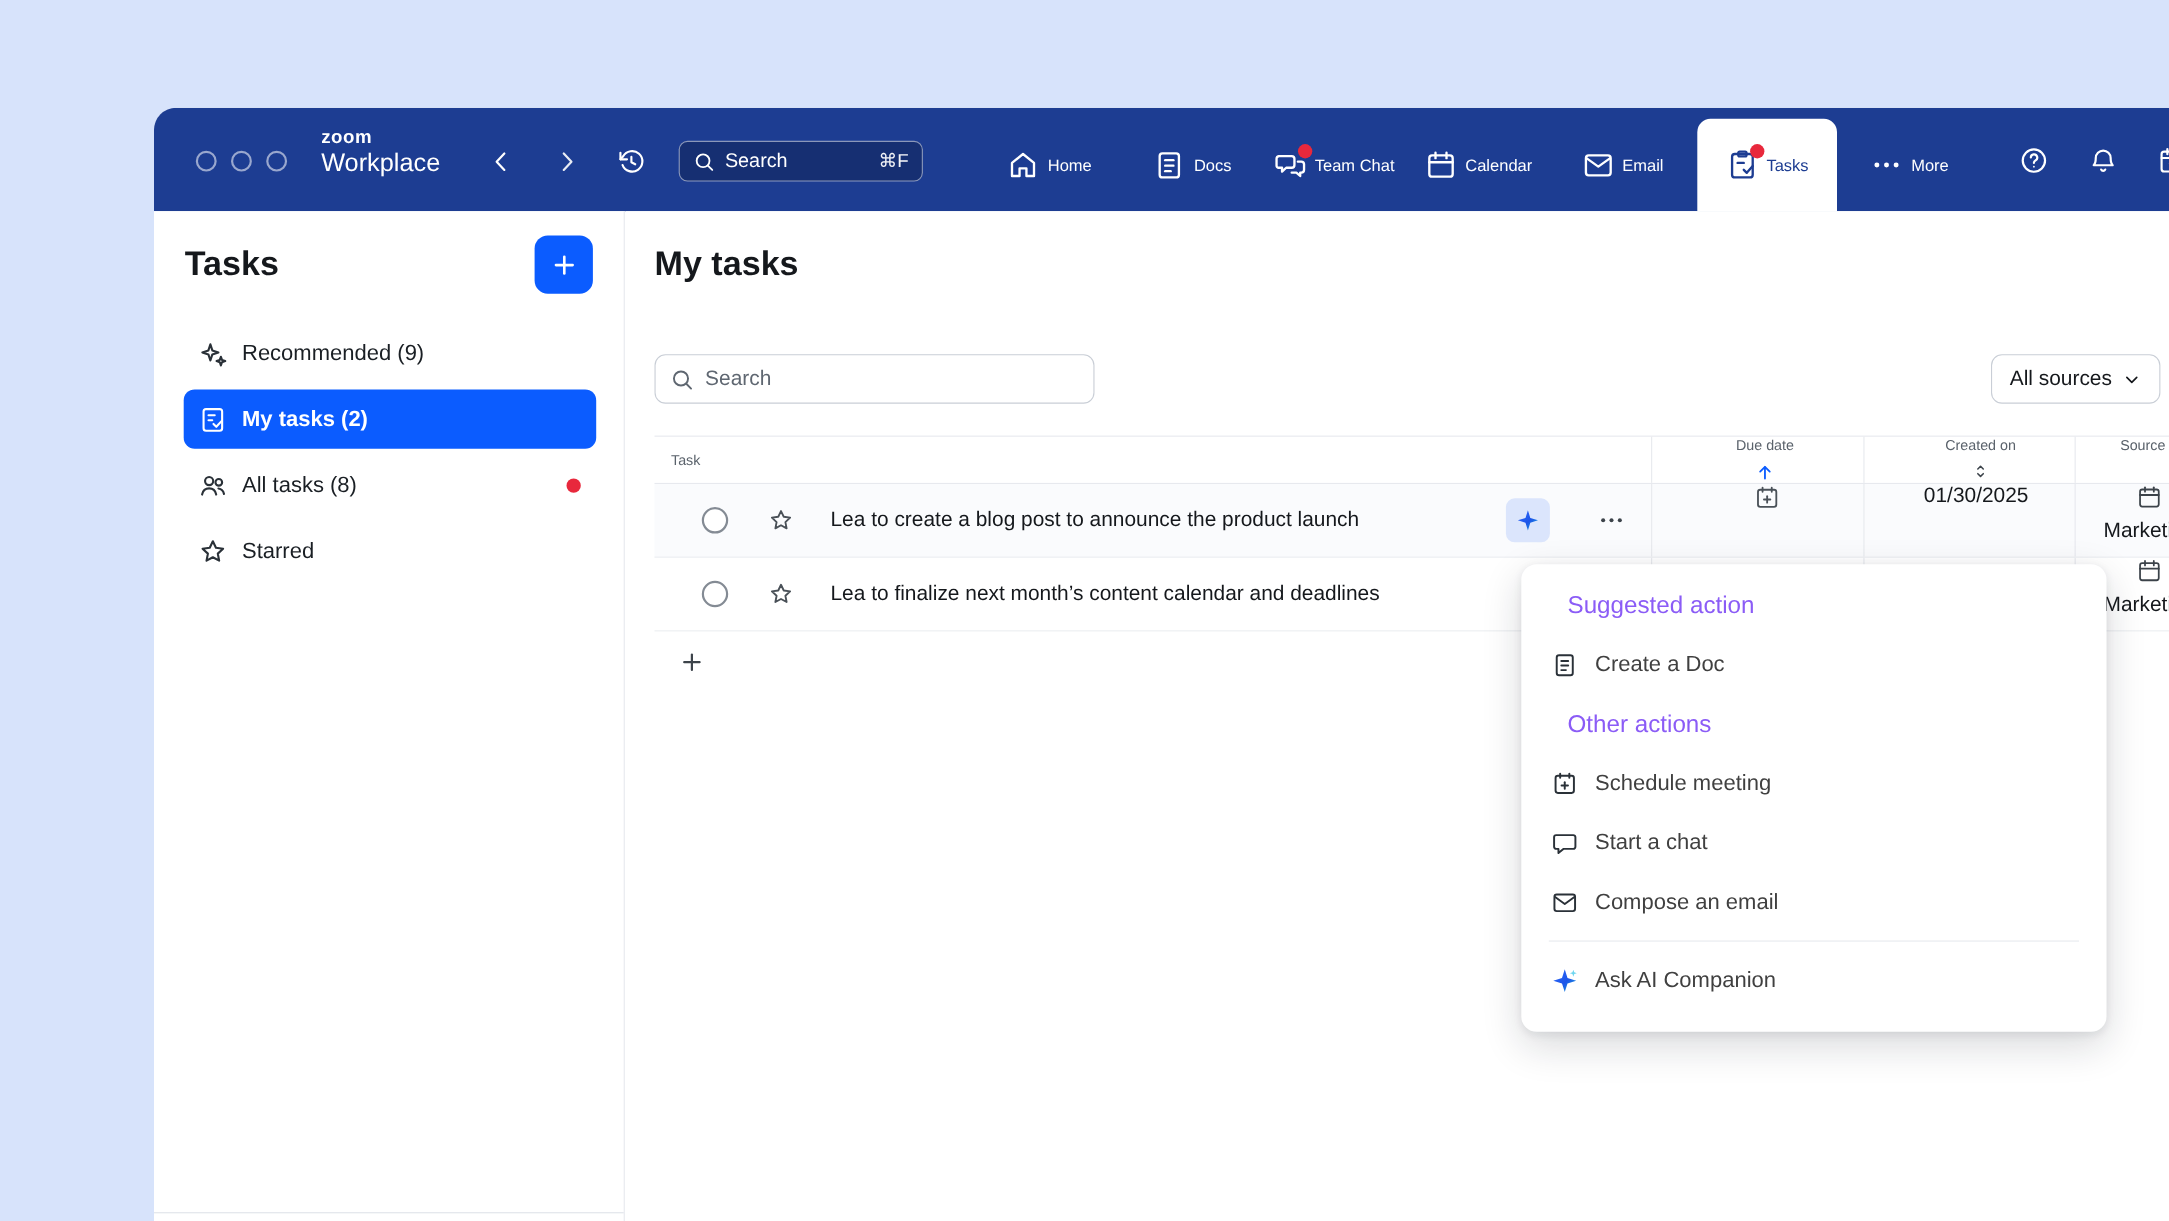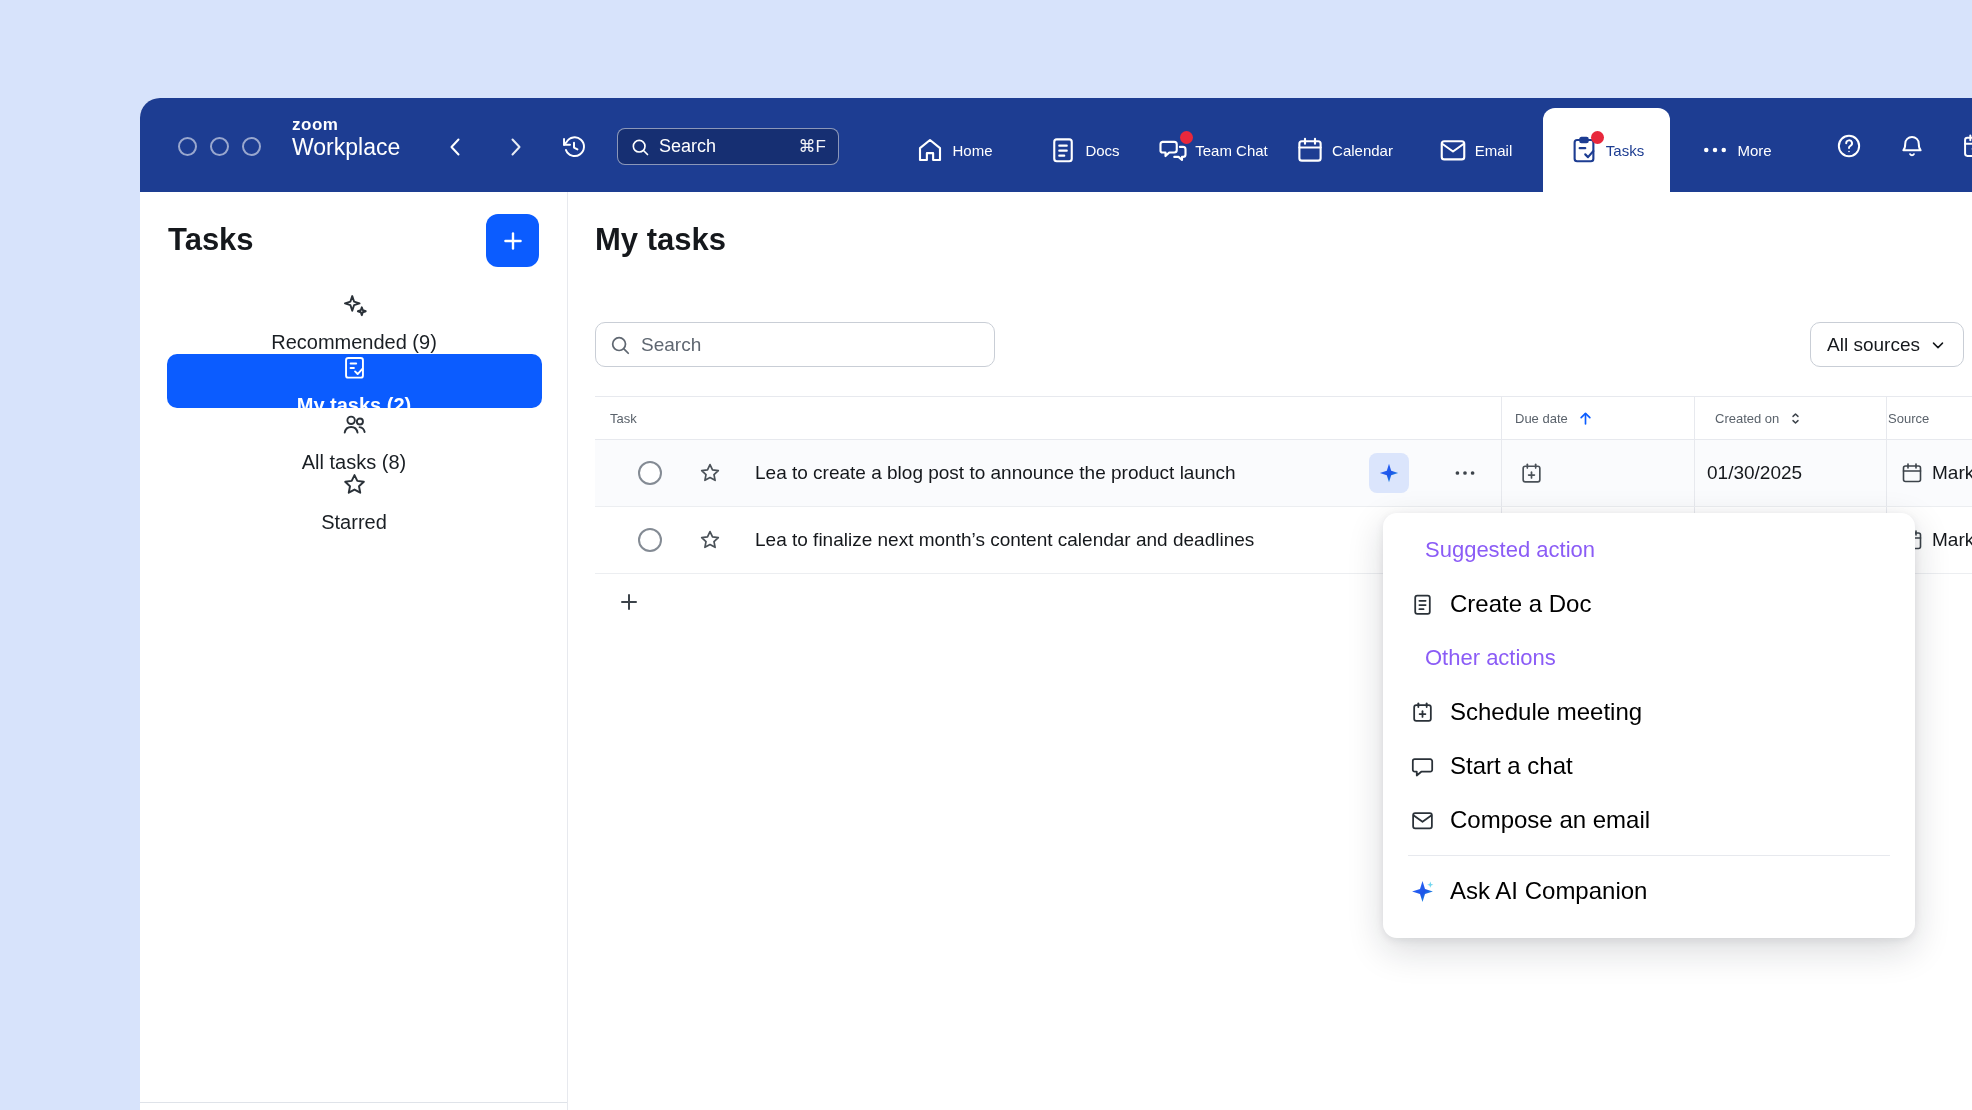--- a/index.html
+++ b/index.html
@@ -99,21 +99,20 @@
     background: #0b5cff; color: #ffffff;
     display: flex; align-items: center; justify-content: center;
     cursor: pointer;
   }
   .side-items { position: absolute; left: 27px; top: 99px; width: 375px; }
   .side-item {
     height: 60px; display: flex; align-items: center;
     gap: 13px; padding: 0 14px 0 13px;
     font-size: 20px; color: #1a1f24; border-radius: 10px;
     cursor: pointer;
-    flex-direction: column;
   }
   .side-item .side-icon { width: 27px; height: 27px; flex: 0 0 auto; color: #2a3138; }
   .side-item.selected {
     background: #0b5cff; color: #ffffff; font-weight: 600; height: 54px;
     margin: 3px 0;
   }
   .side-item.selected .side-icon { color: #ffffff; }
   .side-dot {
     margin-left: auto; width: 13px; height: 13px;
     border-radius: 50%; background: #e8283c;
@@ -168,21 +167,21 @@
   .t-head {
     height: 44px;
     border-top: 1px solid #e7e9ee;
     border-bottom: 1px solid #e7e9ee;
     color: #5a626b; font-size: 13px;
   }
   .t-head .cell { display: flex; align-items: center; }
   .t-body { height: 67px; border-bottom: 1px solid #eceef1; font-size: 19px; color: #15181c; }
   .t-body.hovered { background: #fafbfd; }
   .cell { overflow: hidden; white-space: nowrap; }
-  .cell.bordered { border-left: 1px solid #e7e9ee; }
+  .cell.bordered { border-left: 1px solid #e7e9ee; flex-direction: column; }
   .cell-task-head { padding-left: 15px; }
   .cell-due-head { padding-left: 13px; gap: 8px; }
   .cell-created-head { padding-left: 20px; gap: 8px; }
   .cell-source-head { padding-left: 1px; }
   .cell-task {
     display: flex; align-items: center; padding-left: 43px; padding-right: 18px; gap: 20px;
   }
   .row-check {
     width: 24px; height: 24px; border-radius: 50%;
     border: 2px solid #848b94; flex: 0 0 auto; cursor: pointer; background: #fff;
@@ -215,21 +214,21 @@
     background: #ffffff; border-radius: 14px;
     box-shadow: 0 12px 36px rgba(16,24,40,.16), 0 2px 8px rgba(16,24,40,.08);
     padding-top: 10px; z-index: 20;
   }
   .menu-label {
     height: 54px; display: flex; align-items: center;
     padding: 0 42px; font-size: 22px; color: #8b5cf6;
   }
   .menu-item {
     height: 54px; display: flex; align-items: center; gap: 15px;
-    padding: 0 27px; font-size: 24px; color: #000000; cursor: pointer;
+    padding: 0 27px; font-size: 20px; color: #404040; cursor: pointer;
   }
   .menu-item .mi-icon { width: 25px; height: 25px; flex: 0 0 auto; color: #2a3138; }
   .menu-divider { height: 1px; background: #e7e9ee; margin: 8px 25px; }
   svg { display: block; }
 </style>
 </head>
 <body>
 
 <div class="stage">
 

